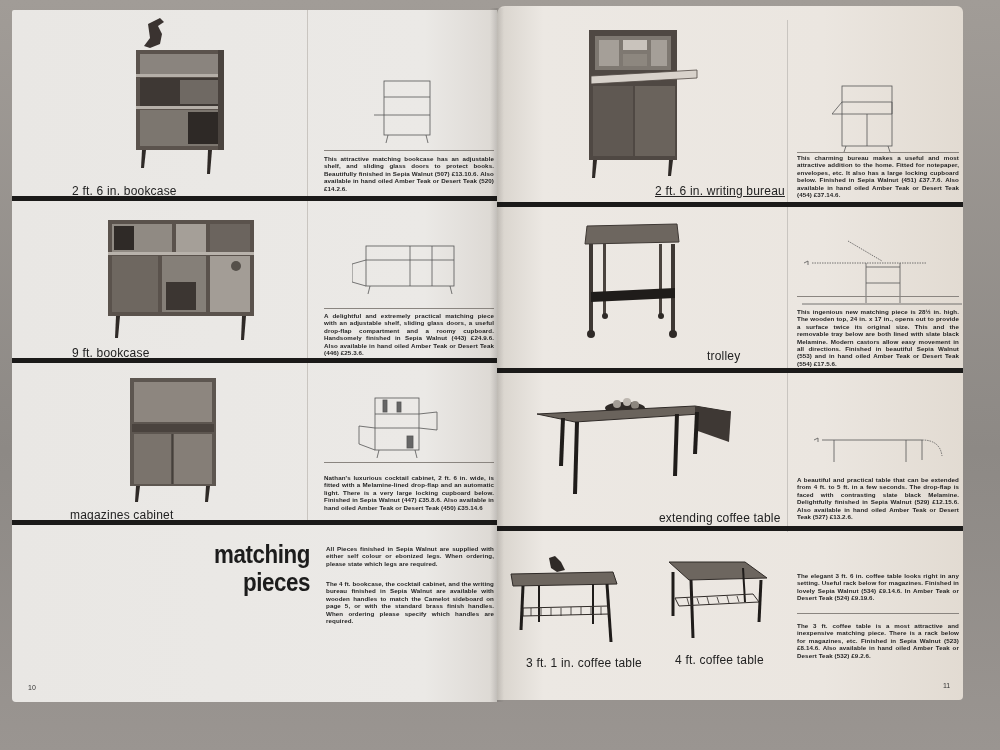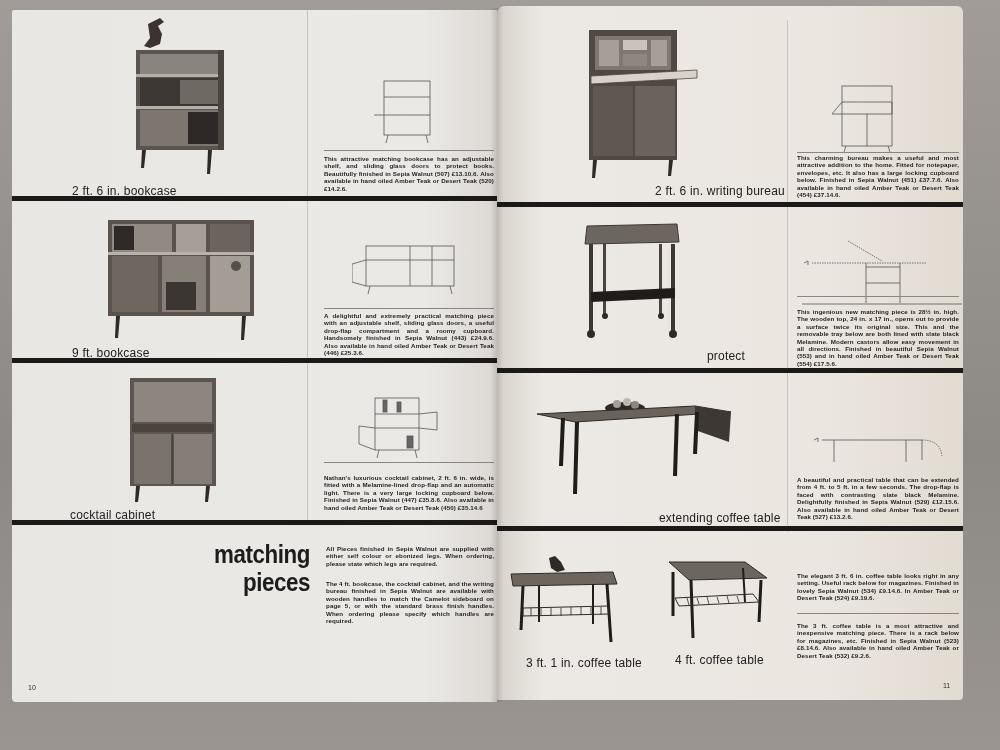--- a/index.html
+++ b/index.html
@@ -144,21 +144,21 @@
       <rect x="2" y="2" width="86" height="108" fill="#5d5650"></rect>
       <rect x="6" y="6" width="78" height="40" fill="#8d867f"></rect>
       <rect x="4" y="48" width="82" height="8" fill="#4a433e"></rect>
       <rect x="6" y="58" width="38" height="50" fill="#7a736c"></rect>
       <rect x="46" y="58" width="38" height="50" fill="#857e77"></rect>
       <line x1="44" y1="58" x2="44" y2="108" stroke="#2f2a27" stroke-width="1"></line>
       <path d="M8 110 L12 110 L10 126 L7 126 Z" fill="#2f2a27"></path>
       <path d="M78 110 L82 110 L80 126 L77 126 Z" fill="#2f2a27"></path>
     </svg>
   </div>
-  <div class="caption" style="left:58px; top:498px;">cocktail cabinet</div>
+  <div class="caption" style="left:58px; top:498px;">magazines cabinet</div>
 
   <div class="drawing" style="left:345px; top:382px;">
     <svg width="90" height="68" viewBox="0 0 90 68" stroke="#555" fill="none" stroke-width="0.8">
       <rect x="18" y="6" width="44" height="52"></rect>
       <line x1="18" y1="22" x2="62" y2="22"></line>
       <line x1="18" y1="36" x2="62" y2="36"></line>
       <rect x="26" y="8" width="4" height="12" fill="#666"></rect>
       <rect x="40" y="10" width="4" height="10" fill="#666"></rect>
       <rect x="50" y="44" width="6" height="12" fill="#666"></rect>
       <polyline points="18,36 2,34 2,52 18,58"></polyline>
@@ -194,21 +194,21 @@
       <rect x="38" y="14" width="24" height="10" fill="#c9c3bc"></rect>
       <rect x="38" y="28" width="24" height="12" fill="#8d877f"></rect>
       <rect x="66" y="14" width="16" height="26" fill="#a59f98"></rect>
       <polygon points="6,50 112,44 112,52 6,58" fill="#d8d2cb" stroke="#4f4843" stroke-width="0.8"></polygon>
       <rect x="8" y="60" width="40" height="70" fill="#5f5852"></rect>
       <rect x="50" y="60" width="40" height="70" fill="#6a635c"></rect>
       <path d="M8 134 L12 134 L10 152 L7 152 Z" fill="#2f2a27"></path>
       <path d="M84 134 L88 134 L86 150 L83 150 Z" fill="#2f2a27"></path>
     </svg>
   </div>
-  <div class="caption" style="left:158px; top:178px;">2 ft. 6 in. writing bureau</div>
+  <div class="caption" style="left:158px; top:178px;text-decoration:underline;">2 ft. 6 in. writing bureau</div>
 
   <div class="drawing" style="left:335px; top:76px;">
     <svg width="70" height="72" viewBox="0 0 70 72" stroke="#555" fill="none" stroke-width="0.8">
       <rect x="10" y="4" width="50" height="60"></rect>
       <line x1="10" y1="20" x2="60" y2="20"></line>
       <polyline points="10,20 0,32 60,32 60,20"></polyline>
       <line x1="35" y1="32" x2="35" y2="64"></line>
       <line x1="14" y1="64" x2="12" y2="70"></line>
       <line x1="56" y1="64" x2="58" y2="70"></line>
     </svg>
@@ -225,21 +225,21 @@
       <rect x="88" y="24" width="4" height="88" fill="#3e3834"></rect>
       <rect x="20" y="24" width="3" height="70" fill="#4a433e"></rect>
       <rect x="76" y="24" width="3" height="70" fill="#4a433e"></rect>
       <polygon points="8,72 92,68 92,78 8,82" fill="#1f1c1a"></polygon>
       <circle cx="8" cy="114" r="4" fill="#2f2a27"></circle>
       <circle cx="90" cy="114" r="4" fill="#2f2a27"></circle>
       <circle cx="22" cy="96" r="3" fill="#2f2a27"></circle>
       <circle cx="78" cy="96" r="3" fill="#2f2a27"></circle>
     </svg>
   </div>
-  <div class="caption" style="left:210px; top:343px;">protect</div>
+  <div class="caption" style="left:210px; top:343px;">trolley</div>
 
   <div class="drawing" style="left:305px; top:225px;">
     <svg width="160" height="75" viewBox="0 0 160 75" stroke="#555" fill="none" stroke-width="0.8">
       <line x1="10" y1="32" x2="125" y2="32" stroke-dasharray="1.5,1"></line>
       <line x1="46" y1="10" x2="80" y2="30" stroke-dasharray="1.5,1"></line>
       <polyline points="2,32 6,30 6,34"></polyline>
       <line x1="64" y1="32" x2="64" y2="72"></line>
       <line x1="98" y1="32" x2="98" y2="72"></line>
       <line x1="64" y1="36" x2="98" y2="36"></line>
       <line x1="64" y1="52" x2="98" y2="52"></line>

